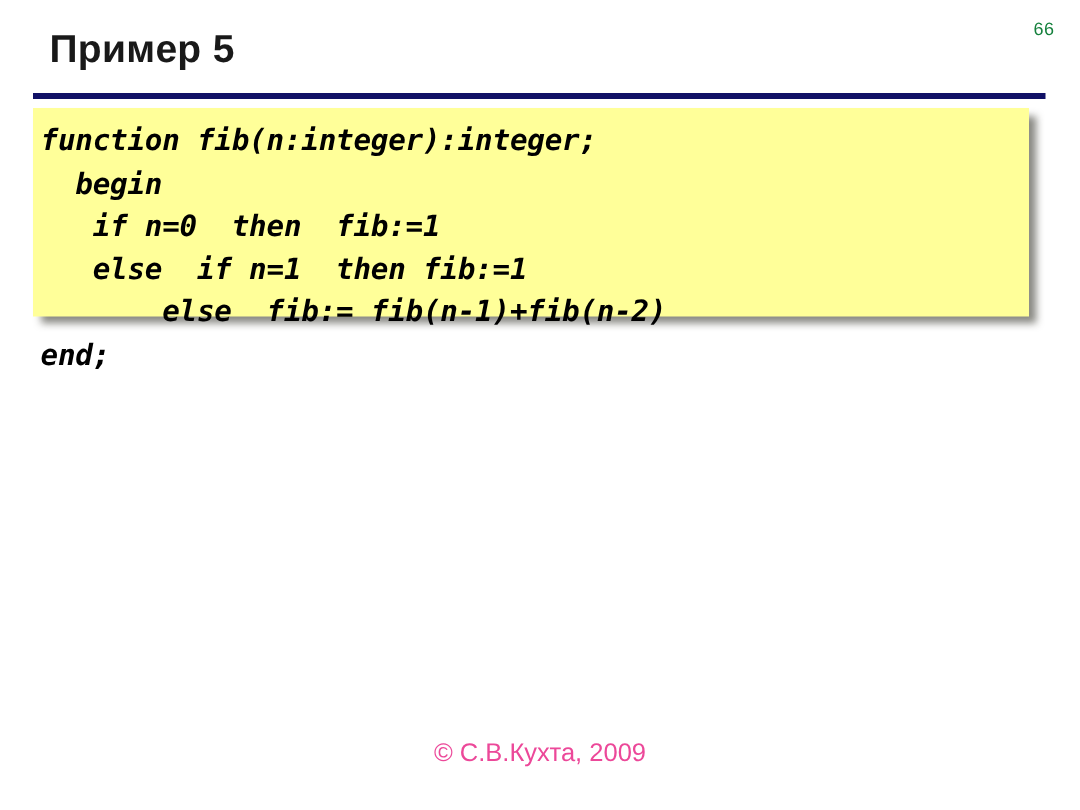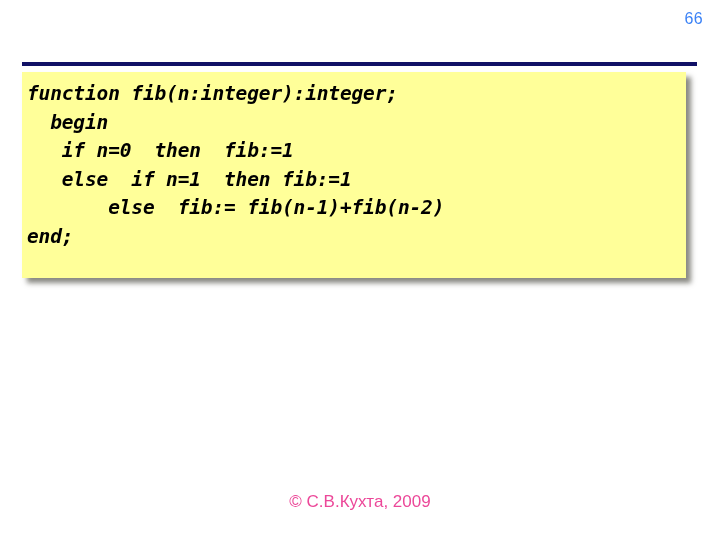--- a/index.html
+++ b/index.html
@@ -23,23 +23,23 @@
     height: 540px;
     background: #ffffff;
   }
 
   
   #page-number {
     position: absolute;
     right: 17px;
     top: 13px;
     font-family: "Liberation Sans", sans-serif;
-    font-size: 16px;
+    font-size: 12px;
     line-height: 12px;
-    color: #3b82f6;
+    color: #15803d;
     letter-spacing: 0.3px;
   }
 
   
   #slide-title {
     position: absolute;
     left: 33px;
     top: 17px;
     font-family: "Liberation Sans", sans-serif;
     font-weight: bold;
@@ -59,21 +59,21 @@
     height: 4px;
     background: #111166;
   }
 
   
   #code-card {
     position: absolute;
     left: 22px;
     top: 72px;
     width: 664px;
-    height: 206px;
+    height: 139px;
     background: #ffff99;
     box-shadow: 5px 5px 5px rgba(40,40,30,0.55);
   }
 
   #code-block {
     position: absolute;
     left: 5px;
     top: 8px;
     right: 0;
     margin: 0;
@@ -100,20 +100,21 @@
     color: #ec4899;
   }
 </style>
 </head>
 <body>
 
 <div id="slide">
 
   <div id="page-number">66</div>
 
+  <div id="slide-title">Пример 5</div>
 
   <div id="title-divider"></div>
 
   <div id="code-card">
     <pre id="code-block">function fib(n:integer):integer;
   begin
    if n=0  then  fib:=1
    else  if n=1  then fib:=1
        else  fib:= fib(n-1)+fib(n-2)
 end;</pre>

